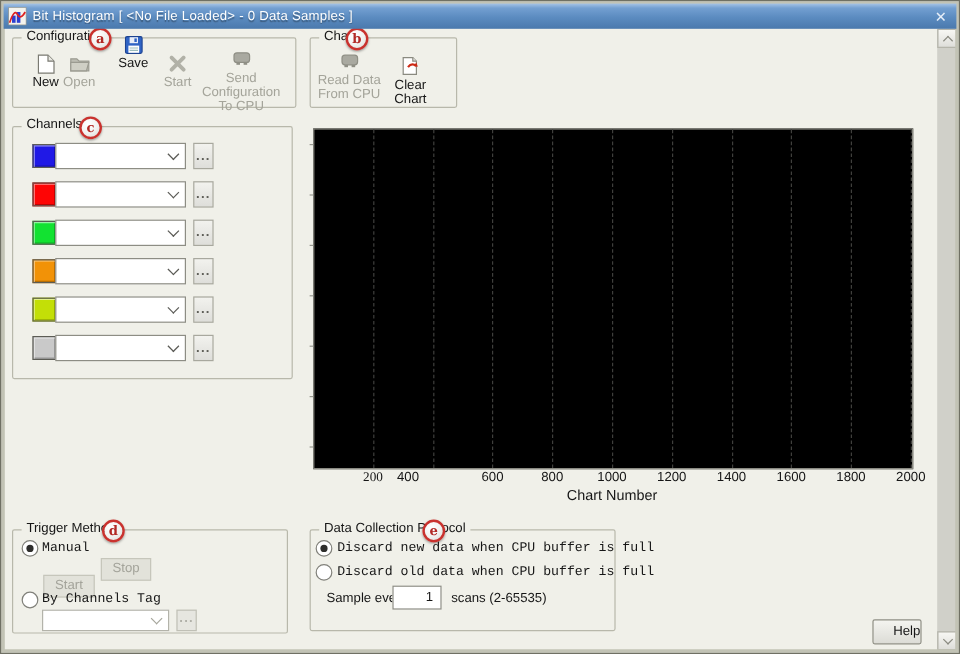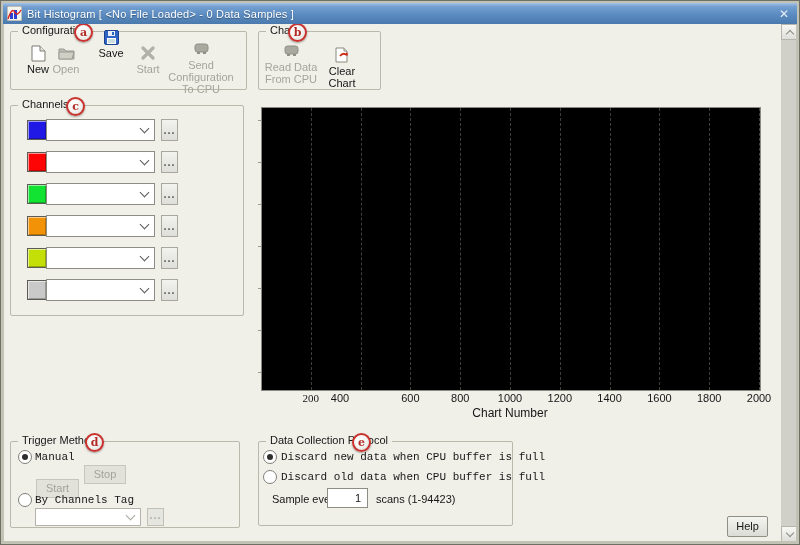--- a/index.html
+++ b/index.html
@@ -101,21 +101,21 @@
     background:#2e2e2c;
   }
   .rlabel{position:absolute;white-space:nowrap;color:#161616;font-family:Liberation Mono, monospace;}
   .flat-btn{
     position:absolute;background:#e2e2da;border:1px solid #c6c6bb;box-sizing:border-box;
     color:#a3a39a;text-align:center;line-height:17px;cursor:default;
   }
   .push-btn{
     position:absolute;background:linear-gradient(#f4f4f0,#dcdcd6);
     border:1px solid #8f8f85;box-sizing:border-box;border-radius:2px;
-    color:#161616;text-align:center;line-height:19px;cursor:default;
+    color:#161616;text-align:right;line-height:19px;cursor:default;
   }
   .num-input{
     position:absolute;border:1px solid #8d8d84;background:#fff;box-sizing:border-box;
     font-family:"Liberation Sans",sans-serif;font-size:11px;color:#161616;
     text-align:right;padding:0 6px 0 2px;outline:none;
   }
   .static-label{position:absolute;white-space:nowrap;color:#161616;}
   
   .vscroll{
     position:absolute;left:781px;top:24px;width:17px;height:518px;
@@ -334,21 +334,21 @@
   <span class="gb-label">Data Collection Protocol</span>
 </div>
 <div class="annot" style="left:352px;top:433px;">e</div>
 
 <span class="radio checked" style="left:263px;top:450px;"></span>
 <span class="rlabel" style="left:281px;top:451px;">Discard new data when CPU buffer is full</span>
 <span class="radio" style="left:263px;top:470px;"></span>
 <span class="rlabel" style="left:281px;top:471px;">Discard old data when CPU buffer is full</span>
 <span class="static-label" style="left:272px;top:493px;">Sample every</span>
 <input class="num-input" style="left: 327px; top: 488px; width: 41px; height: 20px;" value="1">
-<span class="static-label" style="left:376px;top:493px;">scans (1-94423)</span>
+<span class="static-label" style="left:376px;top:493px;">scans (2-65535)</span>
 
 <div class="push-btn" style="left:727px;top:516px;width:41px;height:21px;">Help</div>
 
 <div class="vscroll">
   <div class="vs-btn up" style="top:0;">
       <span class="chev"></span>
     </div>
   <div class="vs-btn down" style="bottom:0;">
       <span class="chev"></span>
     </div>

